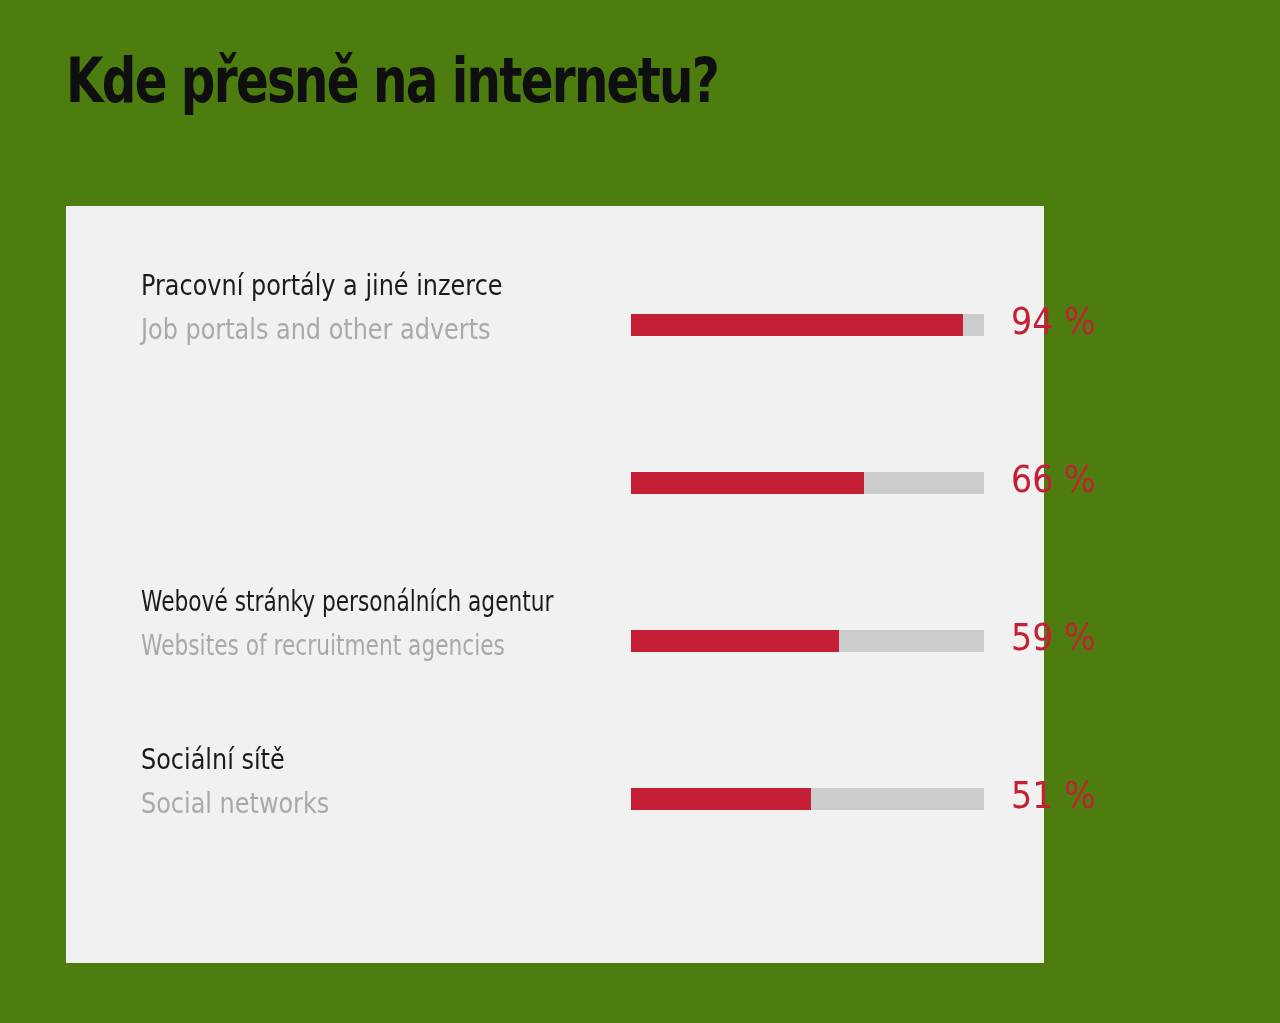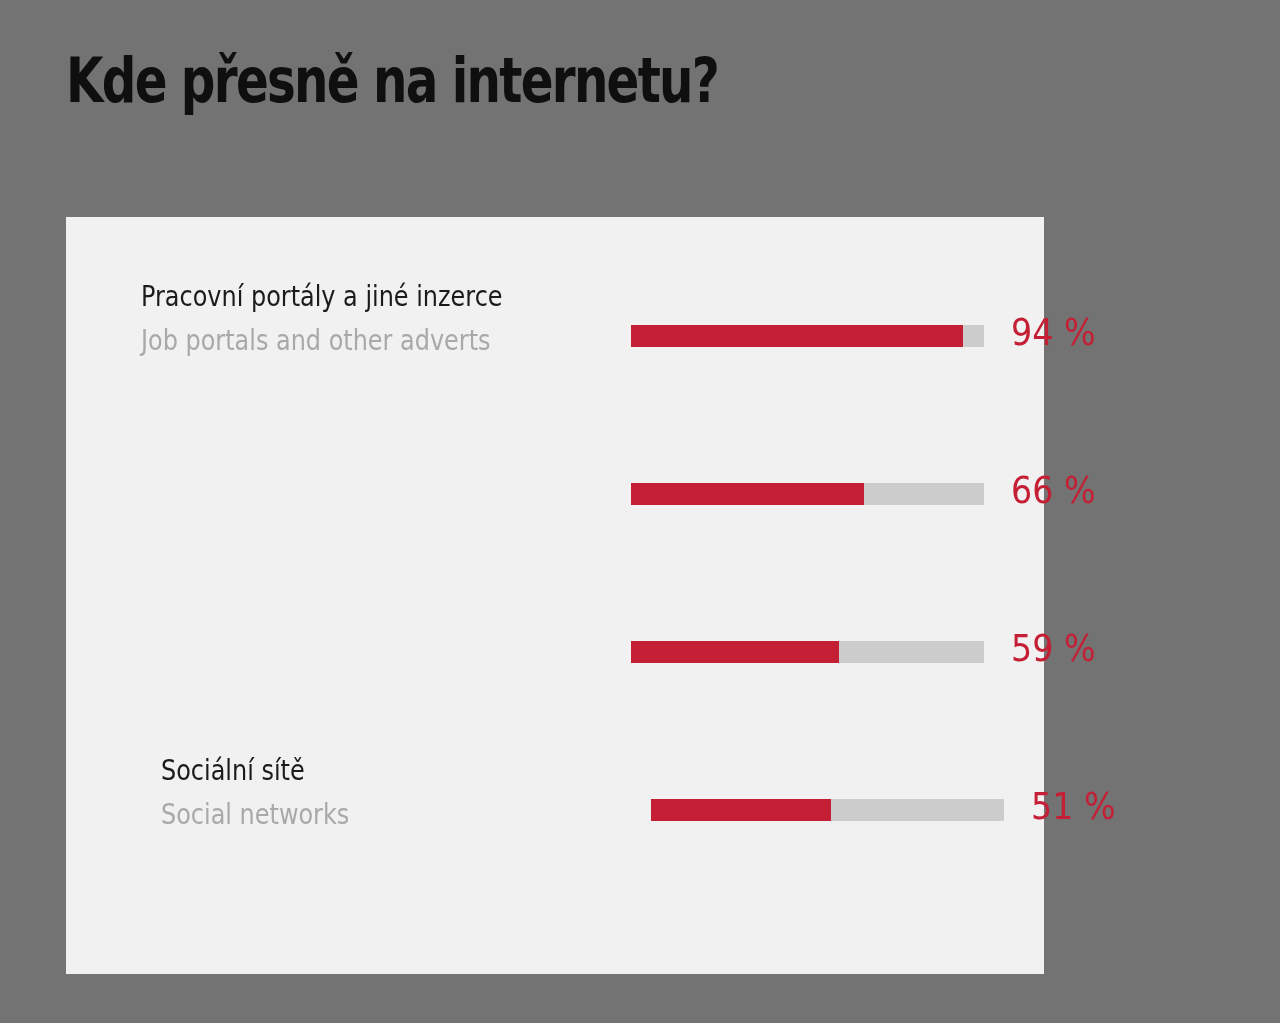--- a/index.html
+++ b/index.html
@@ -9,21 +9,21 @@
     height: 1023px;
     background: #ffffff;
     font-family: "Liberation Sans", sans-serif;
     overflow: hidden;
   }
 
   #slide {
     position: relative;
     width: 1280px;
     height: 1023px;
-    background: #737373;
+    background: #4d7c0f;
   }
 
   
   #slide-title {
     position: absolute;
     left: 66px;
     top: 50px;
     font-family: "DejaVu Sans", sans-serif;
     font-size: 62px;
     font-weight: 700;
@@ -32,21 +32,21 @@
     color: #0f0f0f;
     transform: scaleX(0.78);
     transform-origin: left top;
     white-space: nowrap;
   }
 
   
   #chart-panel {
     position: absolute;
     left: 66px;
-    top: 217px;
+    top: 206px;
     width: 978px;
     height: 757px;
     background: #f1f1f1;
     text-decoration: underline;
   }
 
   .chart-row {
     position: absolute;
     left: 0;
     width: 100%;
@@ -147,27 +147,31 @@
     </div>
 
     <div class="chart-row" style="top:221px;">
       <div class="bar-track">
         <div class="bar-fill" style="width:233px;"></div>
       </div>
       <div class="bar-value">66 %</div>
     </div>
 
     <div class="chart-row" style="top:379px;">
+      <div class="row-labels">
+        <div class="label-primary squeeze-3">Webové stránky personálních agentur</div>
+        <div class="label-secondary squeeze-3">Websites of recruitment agencies</div>
+      </div>
       <div class="bar-track">
         <div class="bar-fill" style="width:208px;"></div>
       </div>
       <div class="bar-value">59 %</div>
     </div>
 
-    <div class="chart-row" style="top:537px;margin-left:20px;">
+    <div class="chart-row" style="top:537px;">
       <div class="row-labels">
         <div class="label-primary squeeze-1">Sociální sítě</div>
         <div class="label-secondary squeeze-1">Social networks</div>
       </div>
       <div class="bar-track">
         <div class="bar-fill" style="width:180px;"></div>
       </div>
       <div class="bar-value">51 %</div>
     </div>
 

